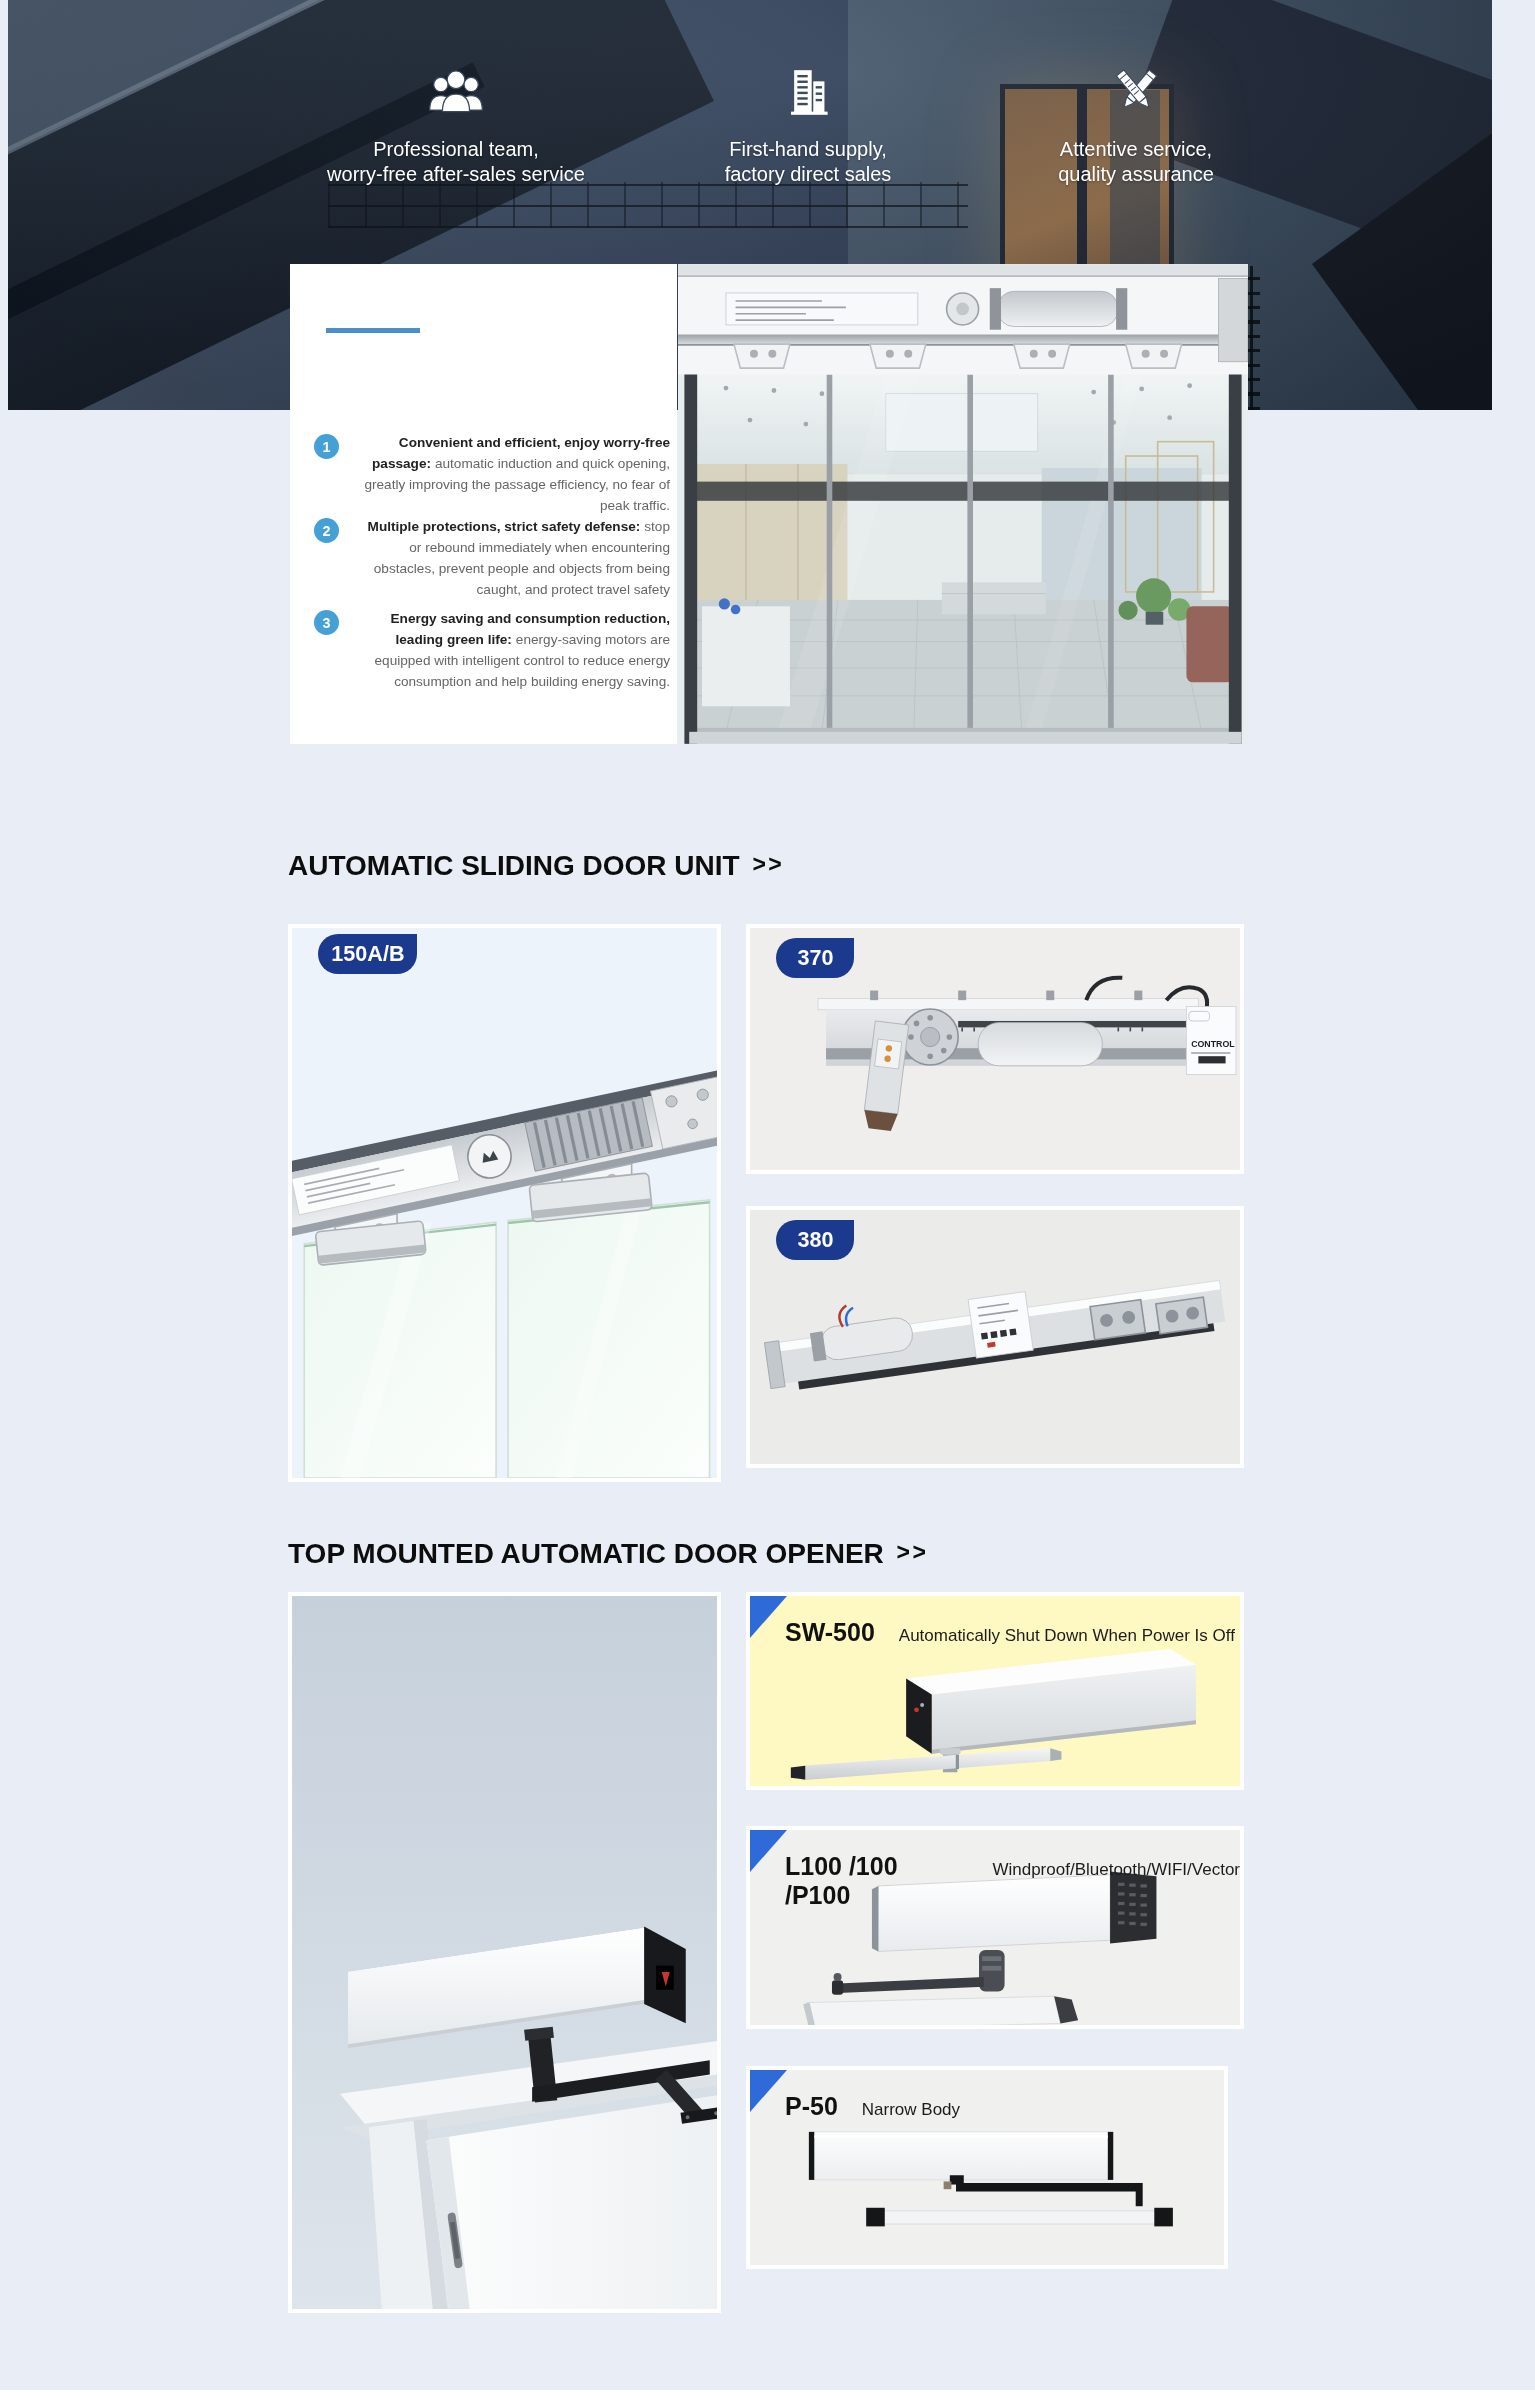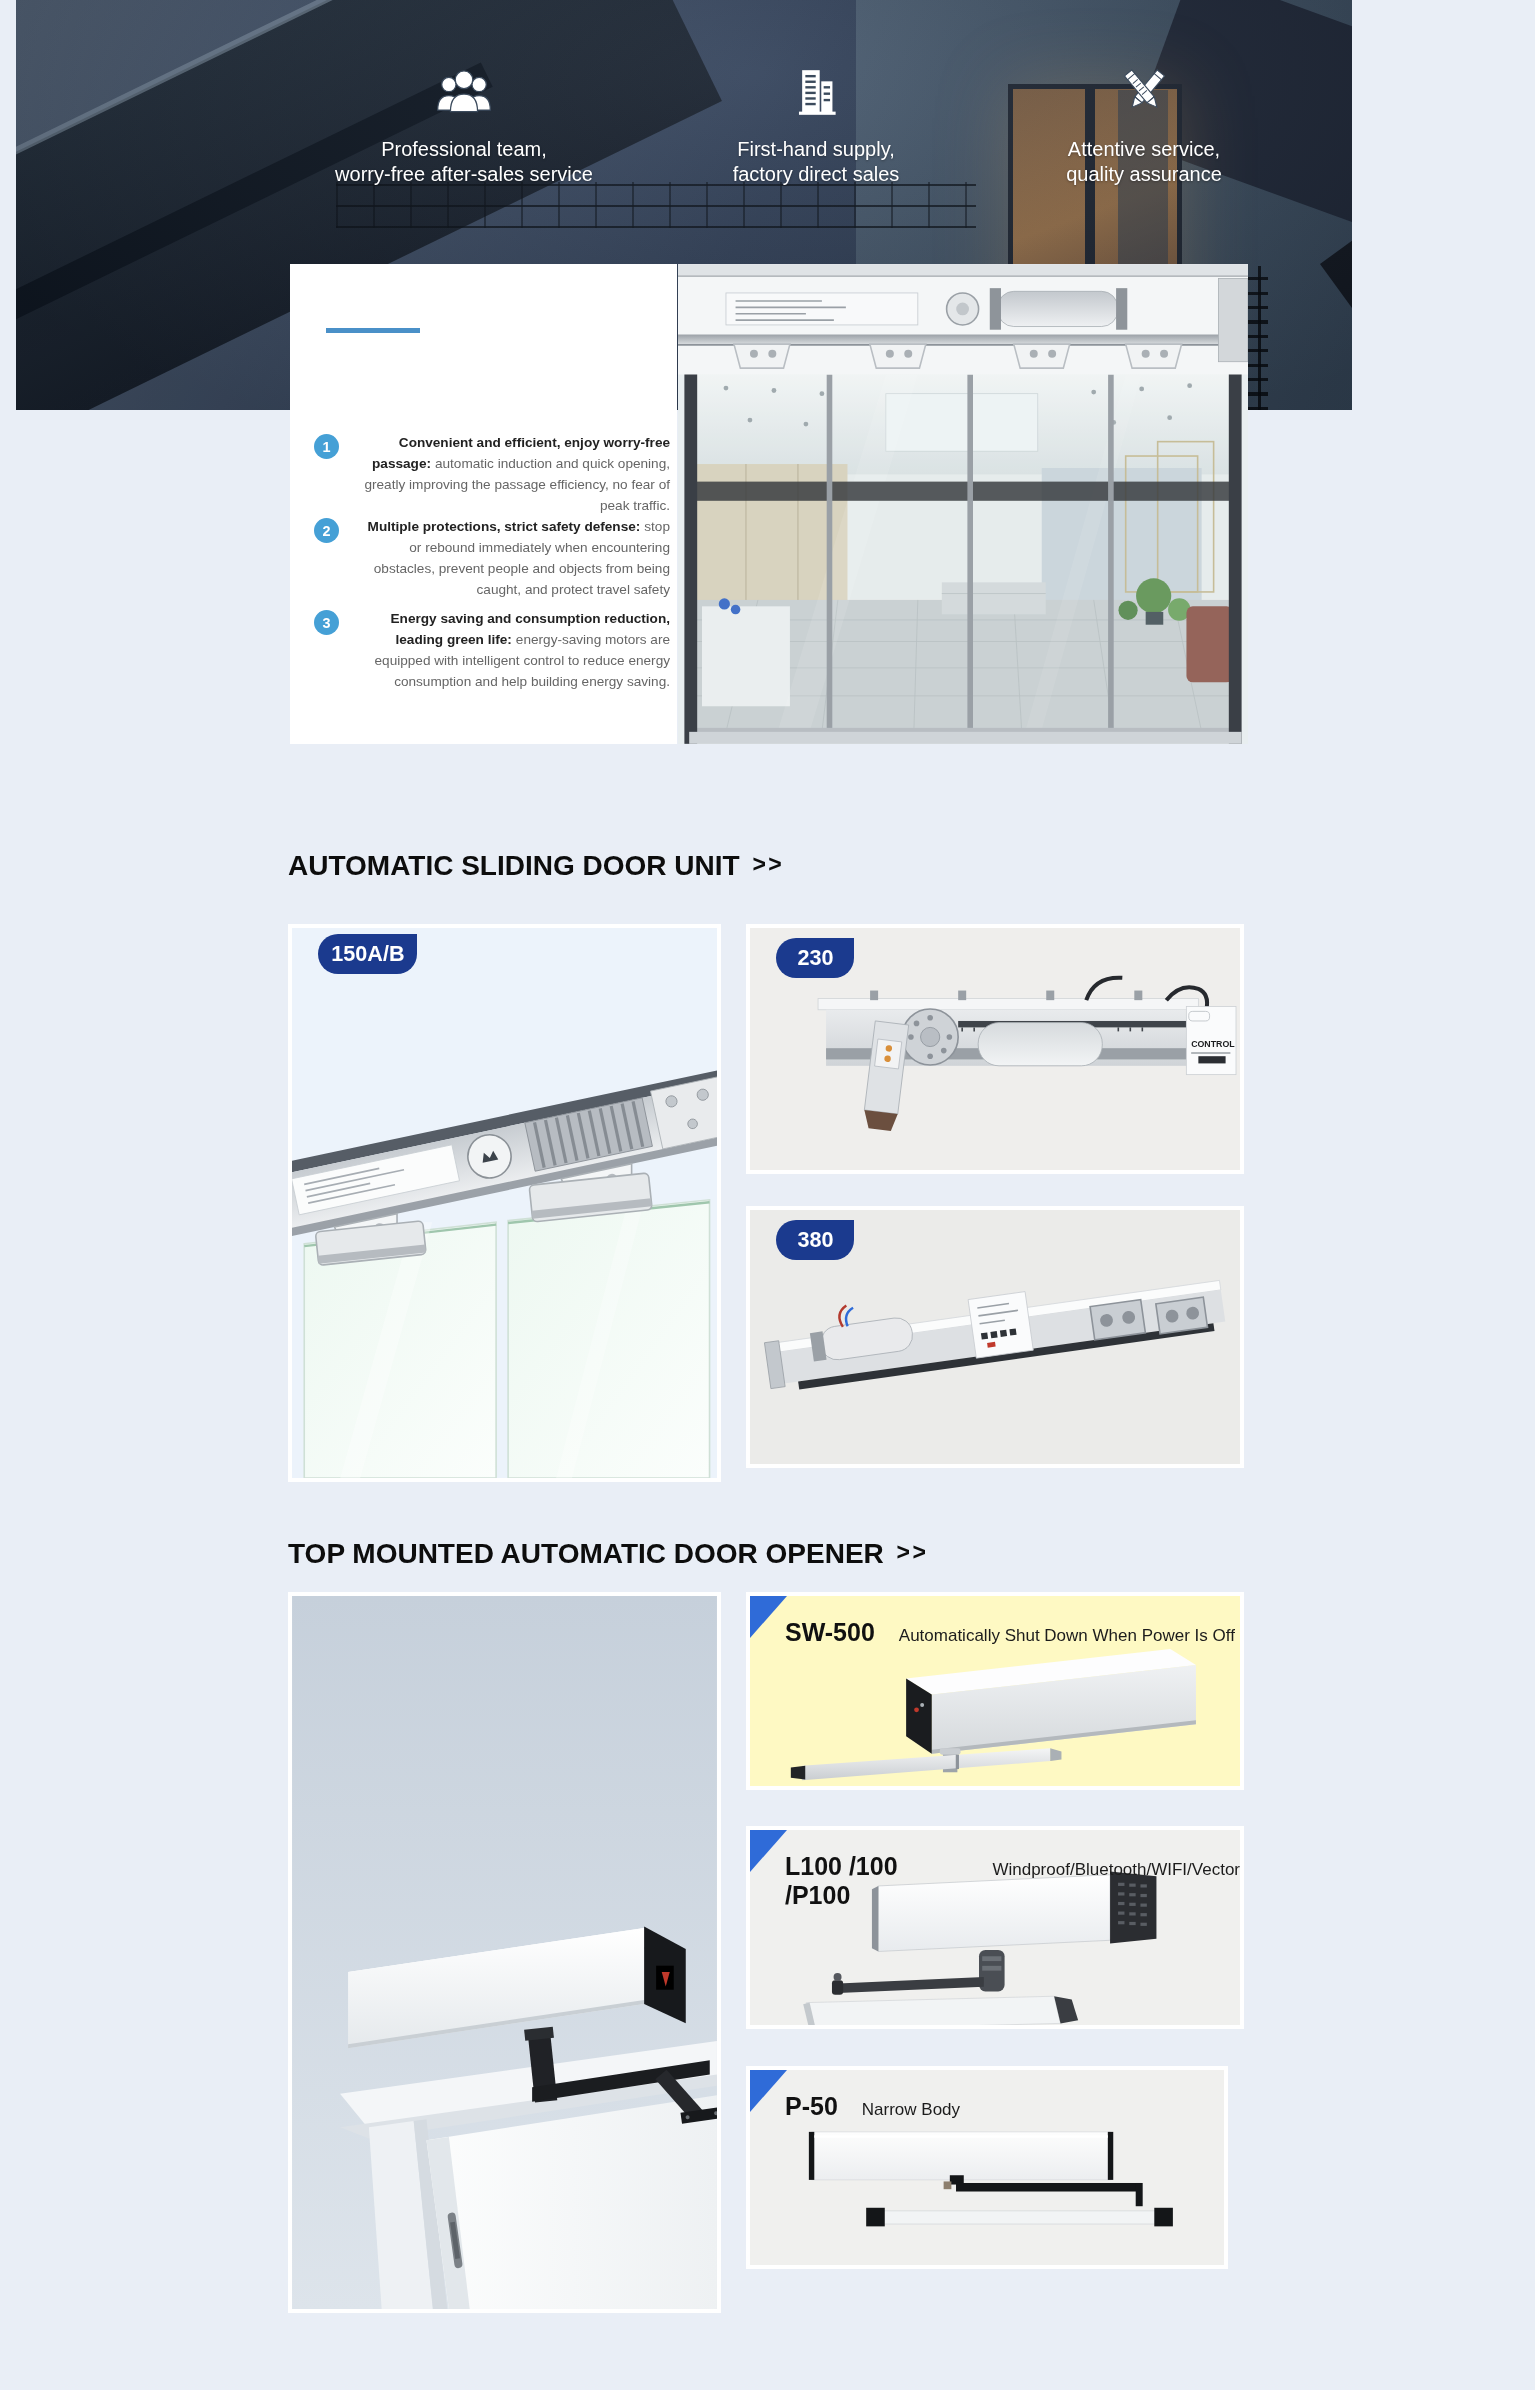--- a/index.html
+++ b/index.html
@@ -1,19 +1,19 @@
 <!DOCTYPE html>
 <html style="font-size:12.8px"><head>
 <meta charset="utf-8">
 <style>
   html,body{margin:0;padding:0;background:#fff;}
   .page{position:relative;width:1536px;height:2401px;background:#e9eef6;font-family:"Liberation Sans",sans-serif;overflow:hidden;}
 
   
-  .hero{position:absolute;left:16px;top:0;width:1336px;height:410px;overflow:hidden;
+  .hero{position:absolute;left:8px;top:0;width:1484px;height:410px;overflow:hidden;
         background:linear-gradient(120deg,#55657a 0%,#42526a 28%,#33425a 55%,#27354a 100%);}
   .h-wall{position:absolute;left:840px;top:0;width:696px;height:410px;
         background:linear-gradient(112deg,#4a5c70 0%,#3e5063 45%,#2f3f52 100%);}
   .h-gable{position:absolute;left:1176px;top:-32px;width:560px;height:184px;background:#20293a;
         transform:rotate(20deg);transform-origin:left top;}
   .h-window{position:absolute;left:992px;top:84px;width:164px;height:320px;
         background:linear-gradient(160deg,#7a5f47,#97724d 40%,#6a5140 75%,#4e3f35);
         border:5.6px solid #202835;box-shadow:0 0 72px rgba(224,176,106,.25);}
   .h-win-div{position:absolute;left:1069px;top:84px;width:10.4px;height:326px;background:#202835;}
   .h-curtain{position:absolute;left:1102px;top:90px;width:50px;height:309px;background:rgba(42,62,84,.55);}
@@ -442,21 +442,21 @@
             <circle cx="578" cy="114" r="3.5" fill="#2980b9"></circle>
           <circle cx="570" cy="119" r="3.5" fill="#27ae60"></circle>
             <circle cx="577" cy="124" r="3.5" fill="#d9a62c"></circle>
         </g>
         <rect x="545" y="98" width="62" height="85" fill="#fafbfc" stroke="#ccd0d4"></rect>
         <text x="551" y="148" font-size="11" font-weight="bold" fill="#1b1d1f">CONTROL</text>
         <line x1="551" y1="156" x2="600" y2="156" stroke="#9aa0a6" stroke-width="2"></line>
         <rect x="560" y="160" width="34" height="9" fill="#2b2e33"></rect>
         <rect x="548" y="104" width="26" height="12" rx="5" fill="none" stroke="#b9bec3"></rect>
       </svg>
-      <div class="badge" style="top:9.6px;width:78px;height:40px;">230</div>
+      <div class="badge" style="top:9.6px;width:78px;height:40px;">370</div>
     </div>
   </div>
 
   <div class="card" style="left:746px;top:1206px;width:498px;height:262px;">
     <div class="inner" style="background:#ebebe9;">
       <svg class="prod-svg" viewBox="0 0 612 318">
         <g transform="rotate(-8 306 165)">
           <rect x="35" y="128" width="560" height="12" fill="#fbfcfc" stroke="#d4d8db"></rect>
           <rect x="35" y="140" width="560" height="40" fill="#dde0e3"></rect>
           <rect x="55" y="180" width="525" height="10" fill="#2e3237"></rect>

